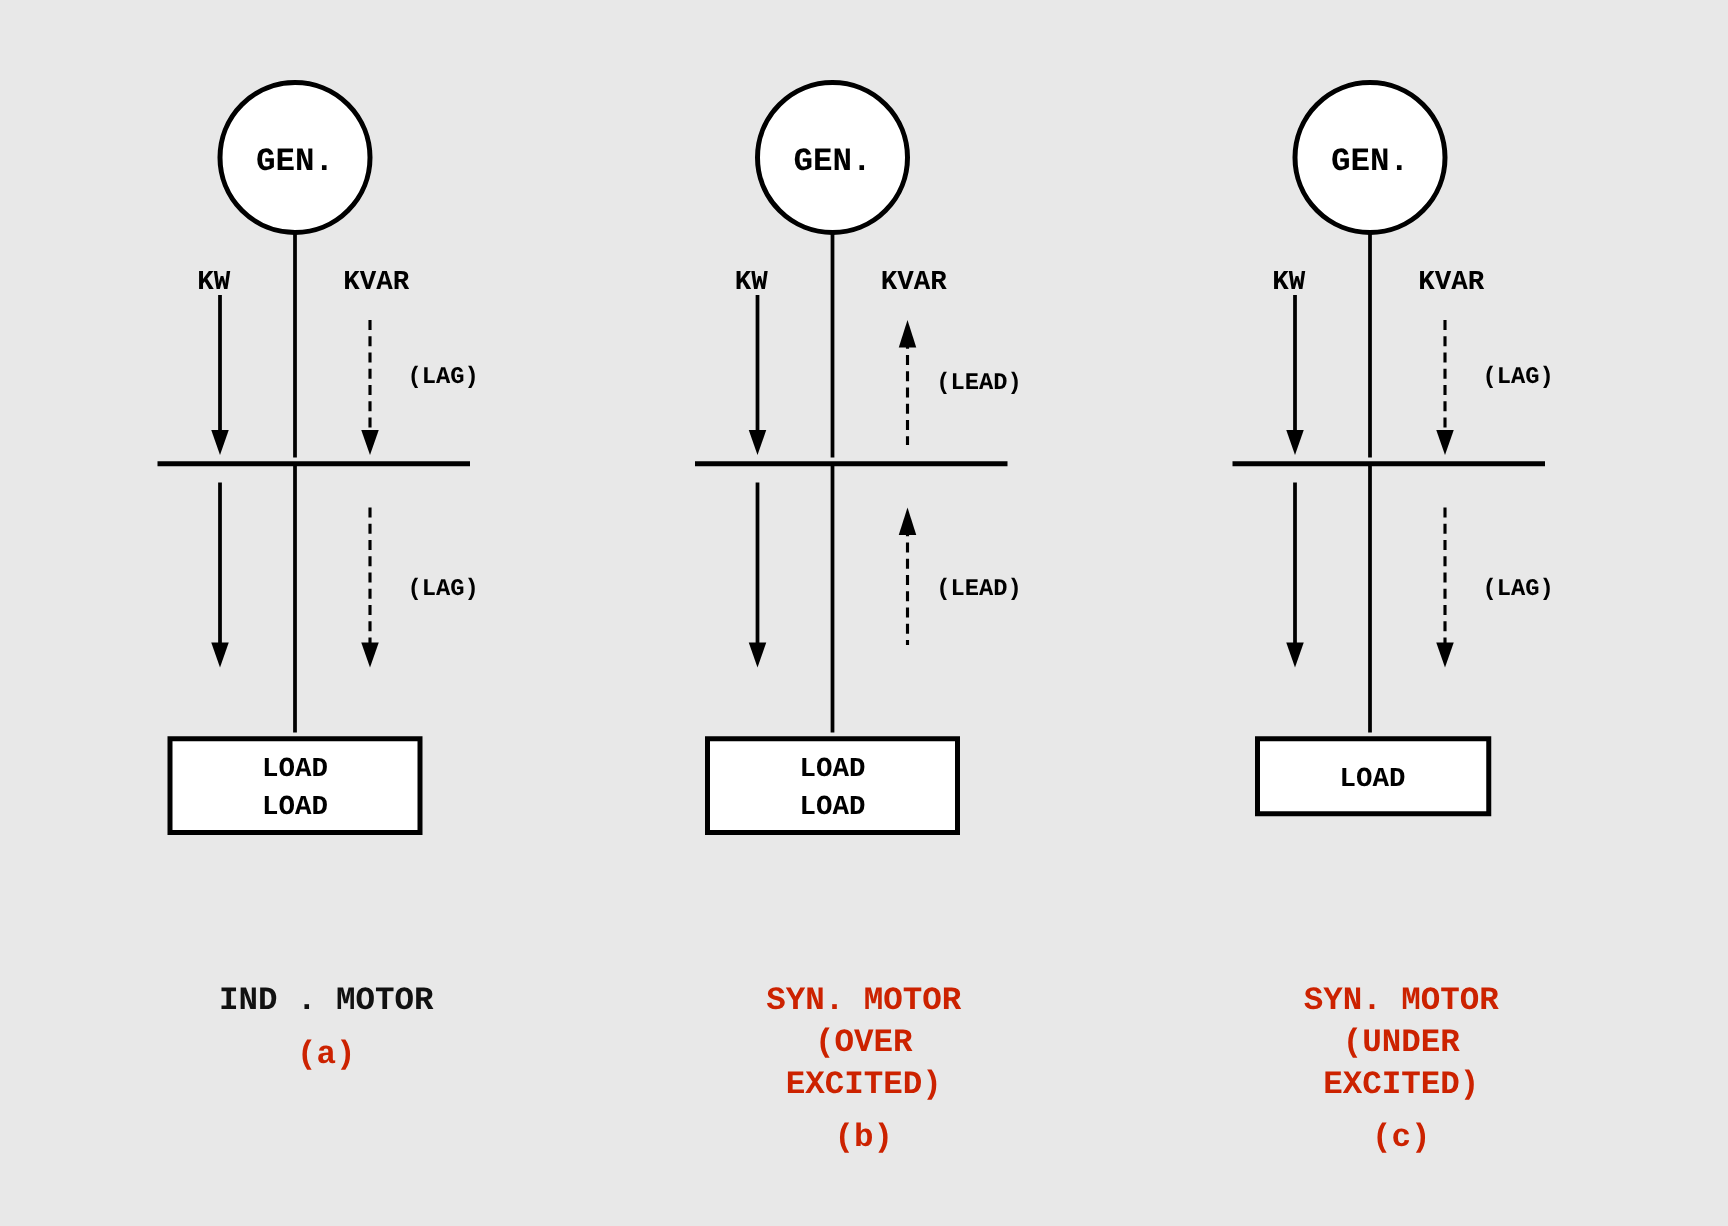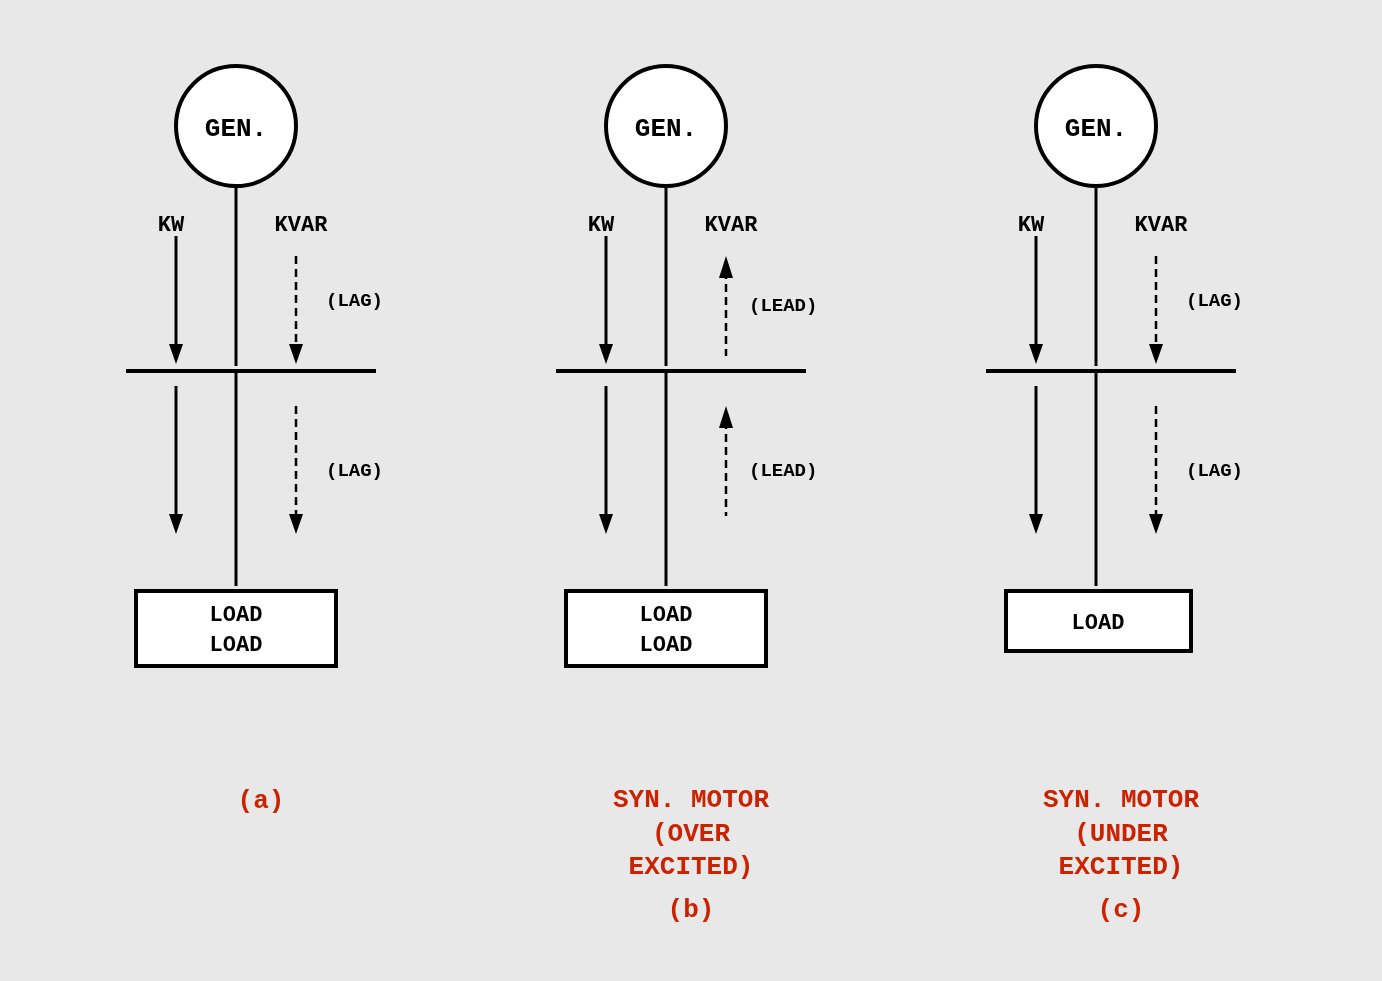--- a/index.html
+++ b/index.html
@@ -82,20 +82,21 @@
 
       <line x1="220" y1="350" x2="220" y2="460" stroke="black" stroke-width="2.5" stroke-dasharray="8,5"></line>
       <polygon points="220,478 213,458 227,458" fill="black"></polygon>
 
       <text x="250" y="420" font-family="Courier New, monospace" font-size="19" font-weight="bold" fill="black">(LAG)</text>
 
       <rect x="60" y="535" width="200" height="75" fill="white" stroke="black" stroke-width="4"></rect>
       <text x="160" y="565" text-anchor="middle" font-family="Courier New, monospace" font-size="22" font-weight="bold" fill="black">LOAD</text>
       <text x="160" y="595" text-anchor="middle" font-family="Courier New, monospace" font-size="22" font-weight="bold" fill="black">LOAD</text>
     </svg>
+    <div class="label-title black">IND . MOTOR</div>
     <div class="label-sub" style="color:#cc2200;">(a)</div>
   </div>
 
   <div class="diagram">
     <svg class="svg-area" viewBox="0 0 370 720" xmlns="http://www.w3.org/2000/svg">
 
       <circle cx="160" cy="70" r="60" fill="white" stroke="black" stroke-width="4"></circle>
       <text x="160" y="80" text-anchor="middle" font-family="Courier New, monospace" font-size="26" font-weight="bold" fill="black">GEN.</text>
 
       <line x1="160" y1="130" x2="160" y2="310" stroke="black" stroke-width="3"></line>

